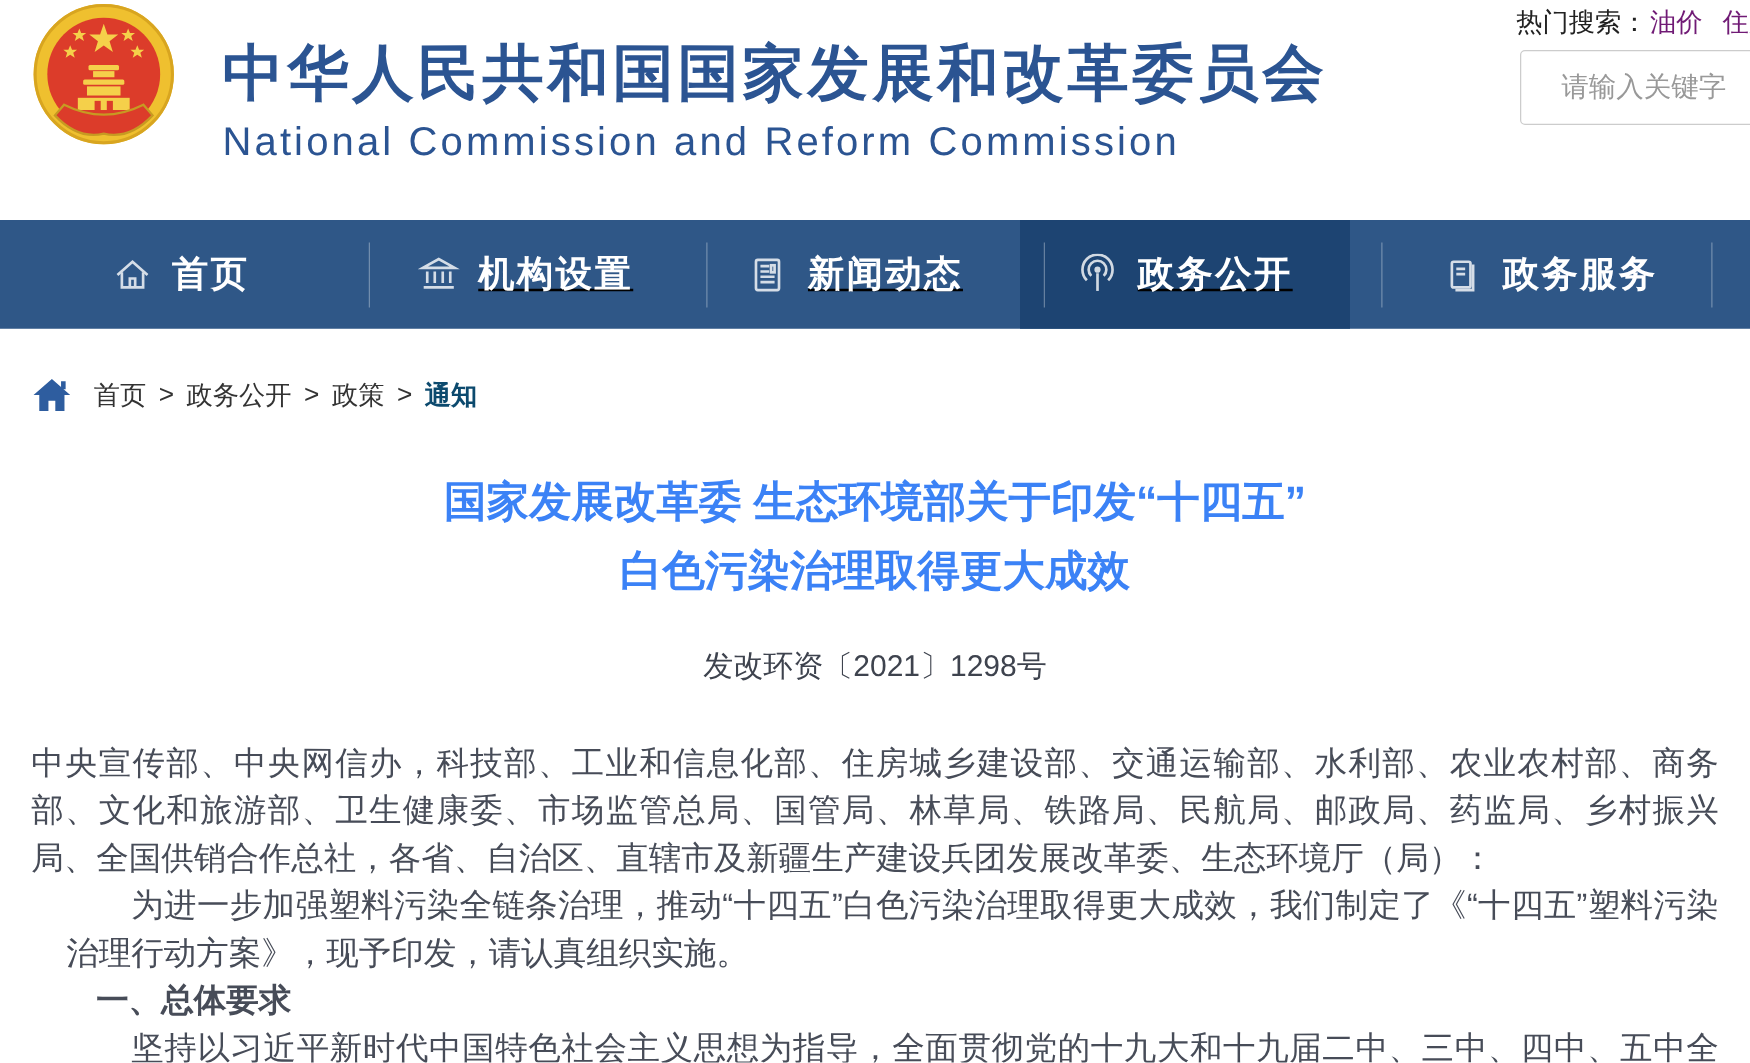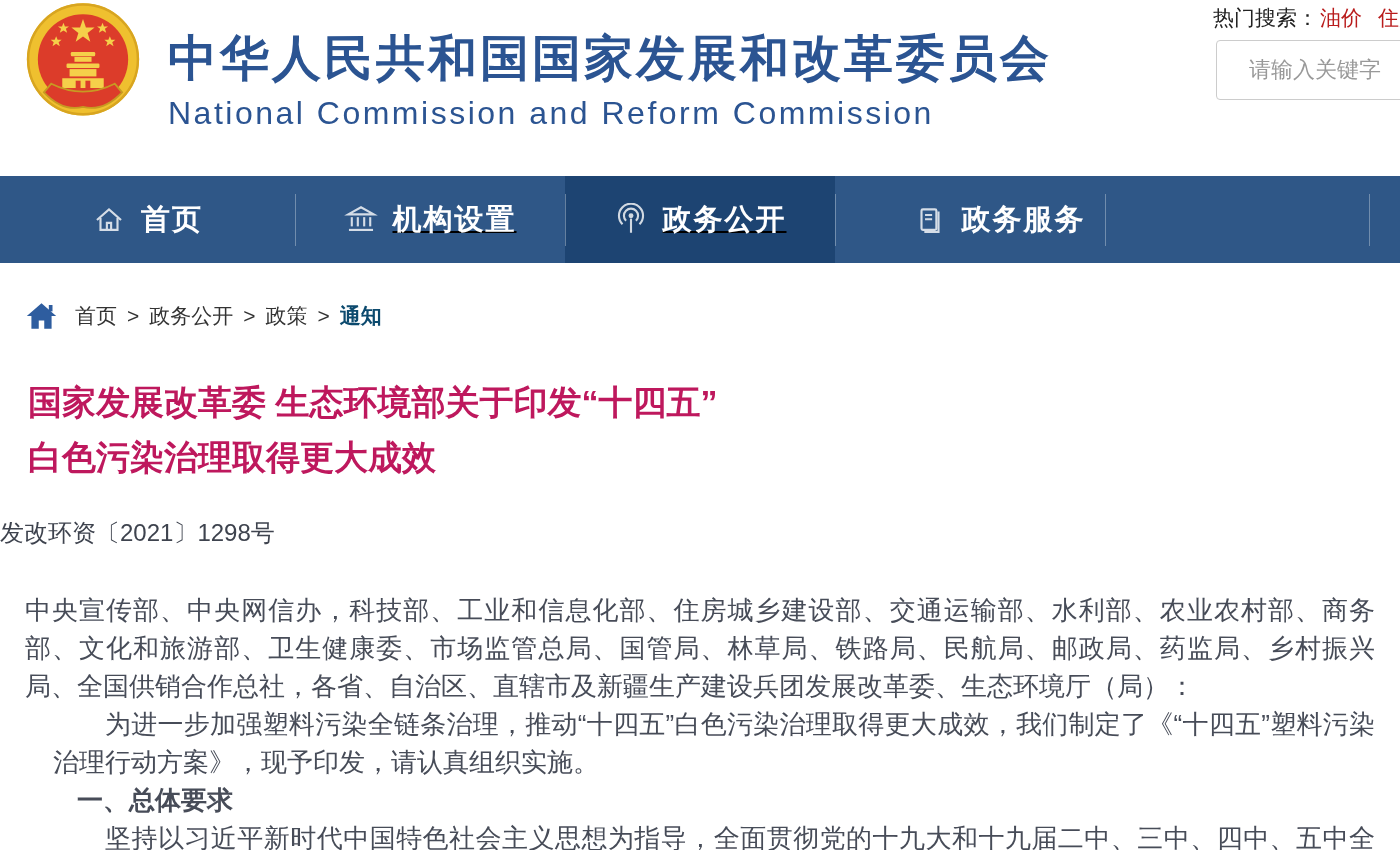--- a/index.html
+++ b/index.html
@@ -2,26 +2,26 @@
 <html><head>
 <meta charset="utf-8">
 <style>
   * { margin:0; padding:0; box-sizing:border-box; }
   html,body { width:1400px; height:850px; overflow:hidden; background:#fff;
               font-family:"Liberation Sans","DejaVu Sans",sans-serif; }
 
   
   .top-header { position:relative; width:1400px; height:176px; background:#fff; }
   .emblem { position:absolute; left:22px; top:2px; width:122px; height:122px; }
-  .site-title { position:absolute; left:168px; top:26px; }
+  .site-title { position:absolute; left:178px; top:26px; }
   .site-title .zh { font-size:49px; font-weight:bold; color:#2b5492; letter-spacing:3px; white-space:nowrap; }
   .site-title .en { font-size:32px; color:#2b5492; letter-spacing:2.5px; margin-top:3px; white-space:nowrap; }
   .hot-search { position:absolute; left:1213px; top:4px; width:187px; height:28px;
                 font-size:21px; color:#222; white-space:nowrap; overflow:hidden; }
-  .hot-search .hs-item { margin-left:16px; color:#b91c1c; cursor:pointer; }
+  .hot-search .hs-item { margin-left:16px; color:#701a75; cursor:pointer; }
   .search-box { position:absolute; left:1216px; top:40px; width:250px; height:60px;
                 border:1px solid #ccc; border-radius:4px; background:#fff; }
   .search-box input { width:100%; height:100%; border:none; outline:none;
                       padding-left:32px; font-size:22px; color:#333; background:transparent;
                       font-family:inherit; }
   .search-box input::placeholder { color:#999; }
 
   
   .main-nav { position:relative; width:1400px; height:87px; background:#2f5787; display:flex; }
   .nav-item { display:flex; align-items:center; justify-content:center; height:87px; cursor:pointer; }
@@ -33,23 +33,23 @@
 
   
   .breadcrumb { display:flex; align-items:center; margin:36px 0 0 25px; height:34px;
                 font-size:21px; color:#333; }
   .breadcrumb svg { width:33px; height:30px; margin-right:17px; }
   .crumb { cursor:pointer; }
   .crumb-sep { margin:0 10px; color:#333; }
   .crumb.current { color:#0c4a6e; font-weight:bold; }
 
   
-  .doc-title { margin-top:42px; text-align:left; font-size:34px; font-weight:bold;
-               color:#be185d; line-height:55px;margin-left:28px; }
-  .doc-number { margin-top:32px; font-size:24px; color:#3e434e; }
+  .doc-title { margin-top:42px; text-align:center; font-size:34px; font-weight:bold;
+               color:#3b82f6; line-height:55px; }
+  .doc-number { margin-top:32px; text-align:center; font-size:24px; color:#3e434e; }
   .doc-body { margin:42px 25px 0 25px; font-size:26px; color:#474c58; line-height:38px;
               text-align:justify; }
   .doc-body p { margin:0; }
   .doc-body .indent { text-indent:2em;margin-left:28px; }
   .doc-body .sec-heading { font-weight:bold; text-indent:2em; }
 </style>
 </head>
 <body>
 
 <div class="top-header">
@@ -99,20 +99,28 @@
     <svg viewBox="0 0 48 48" fill="none" stroke="#fff" stroke-width="3">
       <path d="M6 16 L24 6 L42 16 Z"></path>
         <path d="M11 20 V33"></path>
         <path d="M19.5 20 V33"></path>
         <path d="M28.5 20 V33"></path>
         <path d="M37 20 V33"></path>
         <path d="M7 38 H41"></path>
     </svg>
     <span class="nav-label">机构设置</span>
   </div>
+  <div class="nav-item w2">
+    <svg viewBox="0 0 48 48" fill="none" stroke="#fff" stroke-width="3">
+      <rect x="11" y="7" width="26" height="34" rx="2"></rect>
+        <path d="M16 14 H26 M16 20 H26 M16 26 H32 M16 32 H32"></path>
+        <rect x="28" y="13" width="4" height="8"></rect>
+    </svg>
+    <span class="nav-label">新闻动态</span>
+  </div>
   <div class="nav-item w2 active">
     <svg viewBox="0 0 48 48" fill="none" stroke="#fff" stroke-width="3">
       <circle cx="24" cy="18" r="3.5" fill="#fff" stroke="none"></circle>
       <path d="M17 25 a10 10 0 1 1 14 0"></path>
       <path d="M12 30 a17 17 0 1 1 24 0"></path>
       <path d="M24 22 V42"></path>
     </svg>
     <span class="nav-label">政务公开</span>
   </div>
   <div class="nav-item w5">

